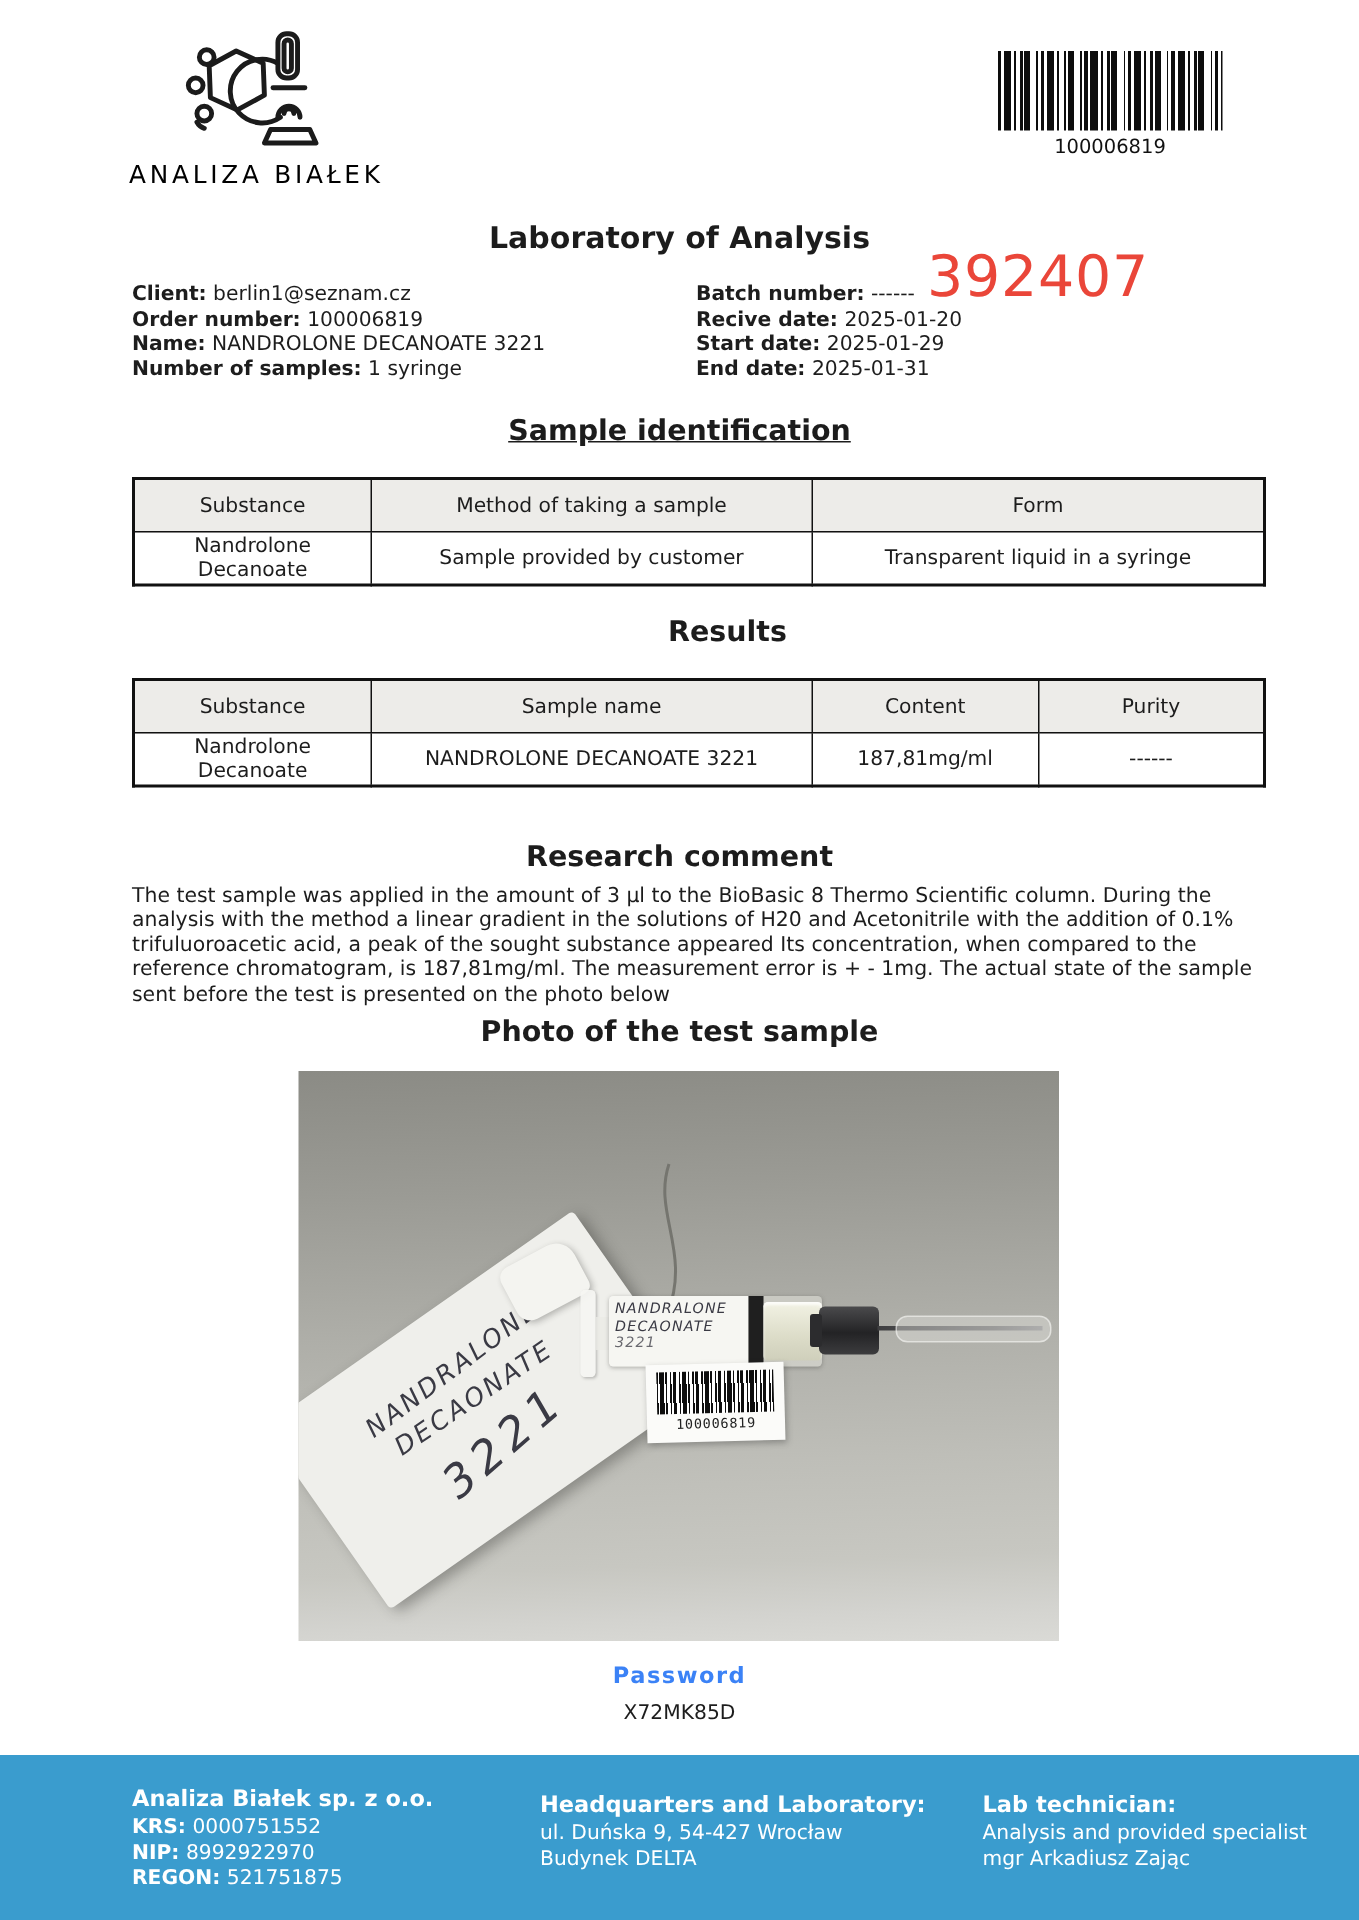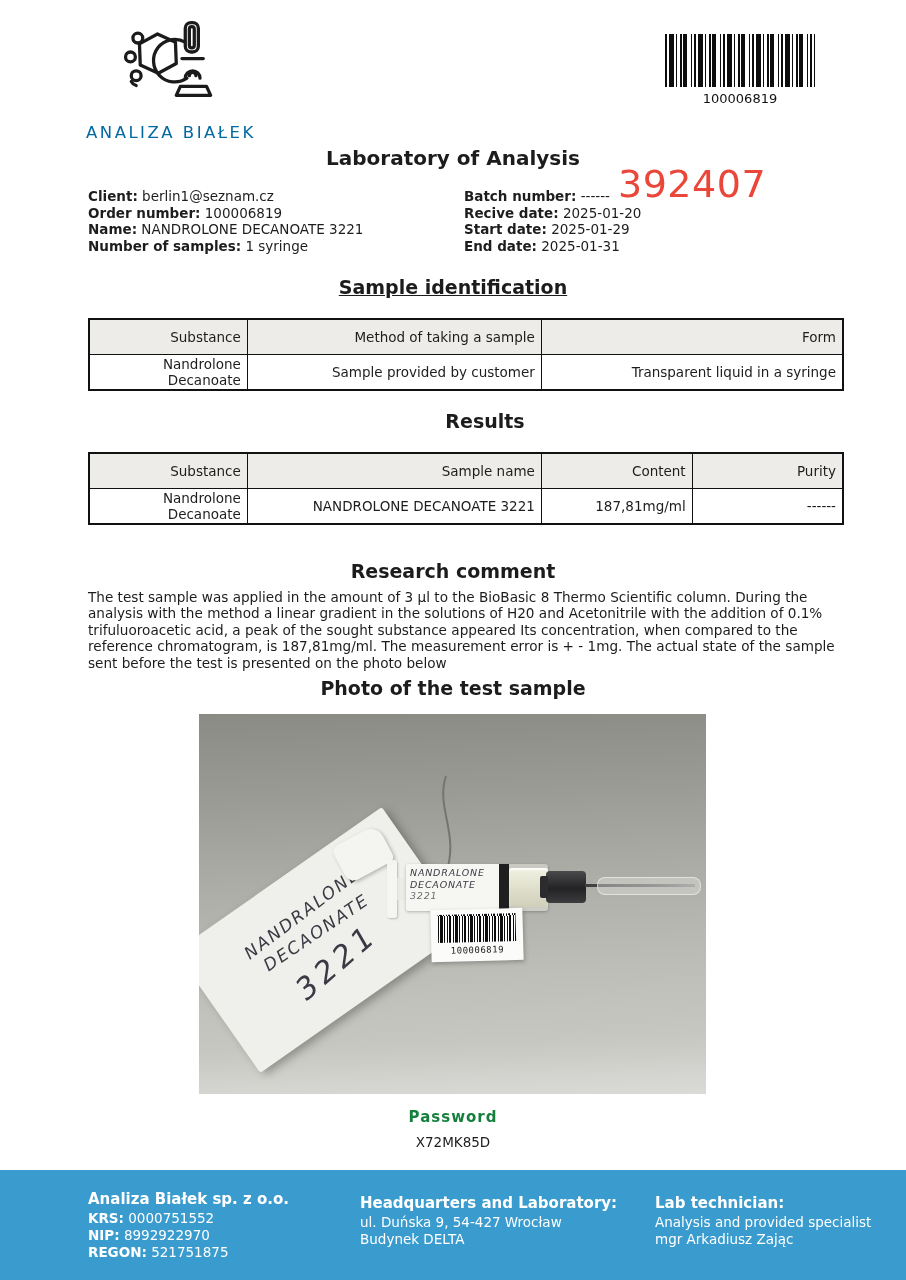--- a/index.html
+++ b/index.html
@@ -2,21 +2,21 @@
 <html><head>
 <meta charset="utf-8">
 <style>
   html,body{margin:0;padding:0;}
   body{width:906px;height:1280px;background:#ffffff;font-family:"DejaVu Sans","Liberation Sans",sans-serif;color:#1d1d1d;}
   .page{position:relative;width:906px;height:1280px;overflow:hidden;background:#fff;}
 
   
   .logo{position:absolute;left:86px;top:16px;width:156px;text-align:center;}
   .logo svg{width:118px;height:90px;display:block;margin:0 auto;}
-  .logo-text{font-size:16.5px;letter-spacing:2.5px;color:#0369a1;margin-top:17px;white-space:nowrap;}
+  .logo-text{font-size:16.5px;letter-spacing:2.5px;color:#000000;margin-top:1px;white-space:nowrap;}
 
   .barcode-block{position:absolute;right:91px;top:34px;width:150px;text-align:center;}
   .barcode{height:53px;width:150px;
     background:repeating-linear-gradient(90deg,#0d0d0d 0px,#0d0d0d 2px,#fff 2px,#fff 4px,#0d0d0d 4px,#0d0d0d 9px,#fff 9px,#fff 11px,#0d0d0d 11px,#0d0d0d 12px,#fff 12px,#fff 15px,#0d0d0d 15px,#0d0d0d 17px,#fff 17px,#fff 18px,#0d0d0d 18px,#0d0d0d 22px,#fff 22px,#fff 26px,#0d0d0d 26px,#0d0d0d 27px,#fff 27px,#fff 29px);}
   .barcode-num{font-size:13px;margin-top:4px;color:#111;}
 
   .doc-title{position:absolute;top:146px;left:0;width:100%;text-align:center;font-size:20px;font-weight:bold;color:#1c1c1c;}
 
   
   .info-col{position:absolute;font-size:13.5px;line-height:16.6px;color:#1d1d1d;white-space:nowrap;}
@@ -27,21 +27,21 @@
 
   .sec-h{position:absolute;left:0;width:100%;text-align:center;font-weight:bold;font-size:19px;color:#1c1c1c;}
   .h-sample{top:276px;text-decoration:underline;}
   .h-results{top:410px;margin-left:32px;}
   .h-comment{top:560px;}
   .h-photo{top:677px;}
 
   .tbl{position:absolute;left:88px;width:756px;border-collapse:collapse;font-size:13.5px;color:#1d1d1d;border:2px solid #111;}
   .tbl1{top:318px;}
   .tbl2{top:452px;}
-  .tbl th,.tbl td{border:1.5px solid #111;text-align:right;height:34px;padding:0 6px;font-weight:normal;}
+  .tbl th,.tbl td{border:1.5px solid #111;text-align:center;height:34px;padding:0 6px;font-weight:normal;}
   .tbl th{background:#edece9;}
 
   .comment{position:absolute;left:88px;top:589px;width:762px;font-size:13.6px;line-height:16.4px;color:#1c1c1c;}
 
   
   .photo{position:absolute;left:199px;top:714px;width:507px;height:380px;overflow:hidden;
     background:linear-gradient(178deg,#8b8b85 0%,#9b9b95 22%,#aeaea8 45%,#bebeb8 68%,#c7c7c1 85%,#d3d3cf 94%,#dadad6 100%);}
   .tag{position:absolute;left:-4px;top:152px;width:252px;height:148px;transform:rotate(-35deg);
     background:linear-gradient(115deg,#f6f6f2 0%,#ececе8 40%,#f3f3ef 70%,#e4e4e0 100%);
     background-color:#efefeb;box-shadow:3px 5px 9px rgba(40,40,38,0.35);border-radius:3px;
@@ -64,21 +64,21 @@
   .syr-hub{position:absolute;left:347px;top:157px;width:40px;height:32px;background:linear-gradient(180deg,#4a4a4c,#232325 55%,#3c3c3e);border-radius:4px;}
   .syr-hub:before{content:"";position:absolute;left:-6px;top:5px;width:8px;height:22px;background:#2c2c2e;border-radius:2px;}
   .syr-needle{position:absolute;left:386px;top:170px;width:110px;height:3px;background:linear-gradient(90deg,#3e3e40,#6a6a6c 70%,#8a8a8c);}
   .syr-cap{position:absolute;left:398px;top:163px;width:102px;height:16px;background:rgba(228,228,222,0.4);border:1px solid rgba(250,250,248,0.55);border-radius:8px;}
 
   .mini-label{position:absolute;left:232px;top:195px;width:92px;height:52px;background:#fbfbf9;transform:rotate(-1.5deg);box-shadow:1px 2px 4px rgba(50,50,48,0.35);text-align:center;}
   .mini-barcode{margin:5px auto 0;width:78px;height:28px;
     background:repeating-linear-gradient(90deg,#0d0d0d 0px,#0d0d0d 1px,#fff 1px,#fff 2px,#0d0d0d 2px,#0d0d0d 5px,#fff 5px,#fff 6px,#0d0d0d 6px,#0d0d0d 7px,#fff 7px,#fff 9px,#0d0d0d 9px,#0d0d0d 10px,#fff 10px,#fff 11px,#0d0d0d 11px,#0d0d0d 13px,#fff 13px,#fff 15px);}
   .mini-num{font-family:"DejaVu Sans Mono","Liberation Mono",monospace;font-size:9px;letter-spacing:0.5px;margin-top:3px;color:#222;}
 
-  .pw-label{position:absolute;top:1108px;left:0;width:100%;text-align:center;font-size:15px;font-weight:bold;letter-spacing:1px;color:#15803d;}
+  .pw-label{position:absolute;top:1108px;left:0;width:100%;text-align:center;font-size:15px;font-weight:bold;letter-spacing:1px;color:#3b82f6;}
   .pw-value{position:absolute;top:1134px;left:0;width:100%;text-align:center;font-size:13.5px;color:#1d1d1d;}
 
   
   .footer{position:absolute;left:0;top:1170px;width:906px;height:110px;background:#3a9cce;color:#ffffff;}
   .f-col{position:absolute;top:21px;font-size:13.5px;line-height:17px;}
   .f-col .f-title{font-size:15px;font-weight:bold;margin-bottom:2px;}
   .f-col b{font-weight:bold;}
   .f-col1{left:88px;}
   .f-col2{left:360px;top:25px;}
   .f-col3{left:655px;top:25px;}

